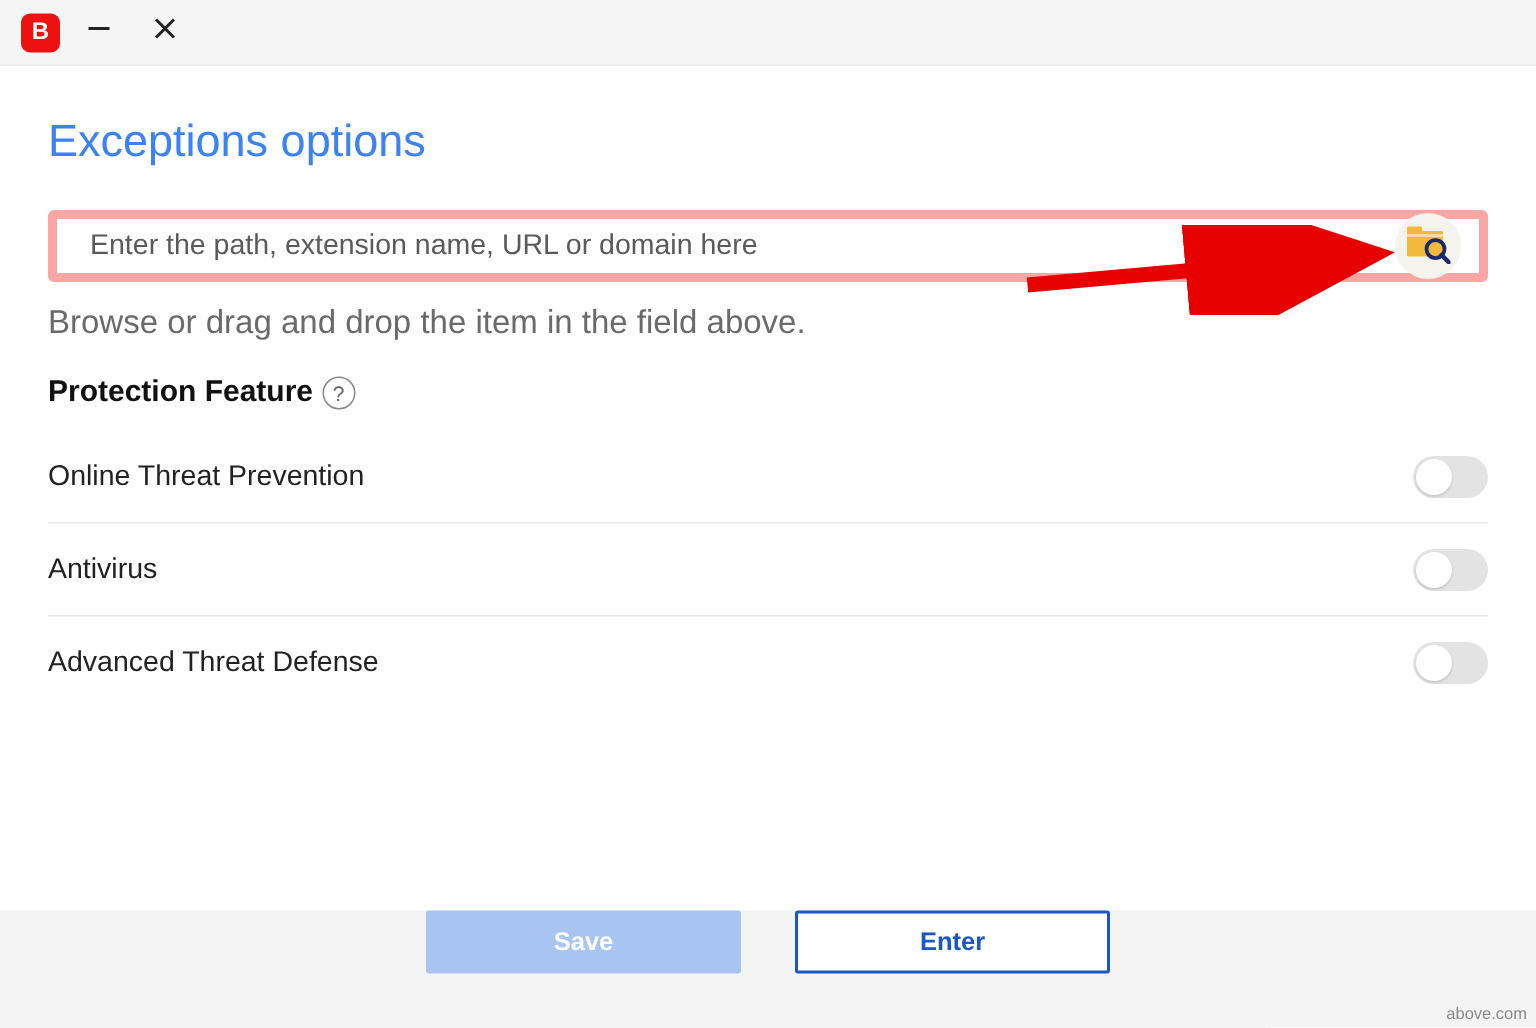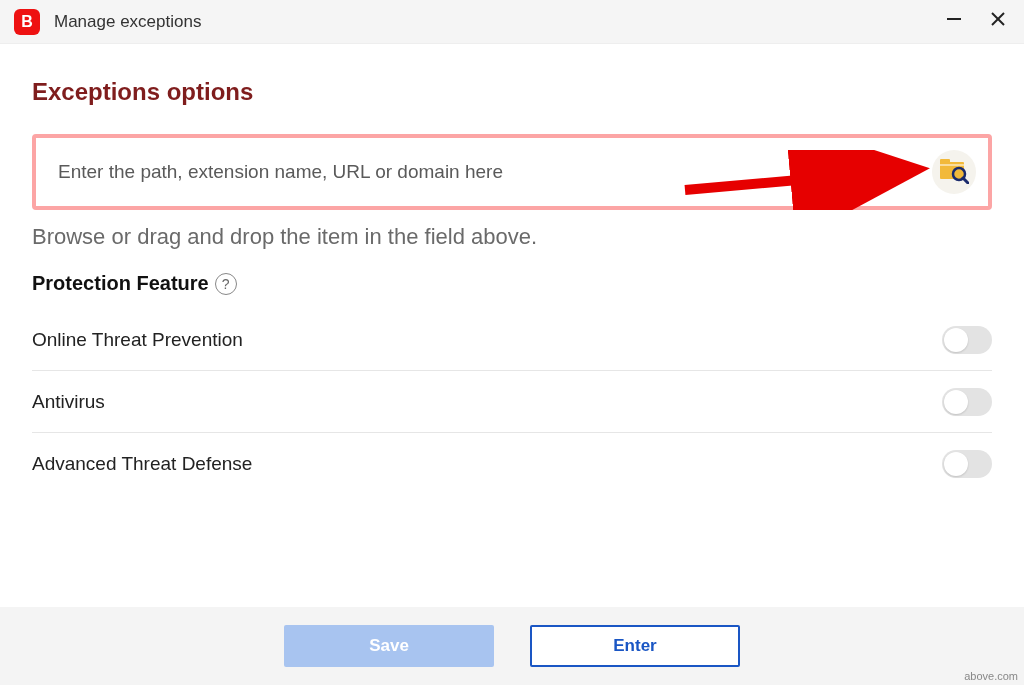--- a/index.html
+++ b/index.html
@@ -4,47 +4,46 @@
 <style>
   * { box-sizing: border-box; margin: 0; padding: 0; font-family: "Segoe UI", Arial, sans-serif; }
   body { background: #fff; width: 1024px; height: 685px; overflow: hidden; position: relative; }
   .titlebar { height: 44px; background: #f5f5f5; display: flex; align-items: center; padding: 0 14px; border-bottom: 1px solid #eee; }
   .app-icon { width: 26px; height: 26px; background: #e11; border-radius: 6px; display: flex; align-items: center; justify-content: center; color: #fff; font-weight: 700; font-size: 16px; margin-right: 14px; }
   .title-text { font-size: 17px; color: #333; flex: 1; }
   .window-controls { display: flex; gap: 20px; font-size: 20px; color: #222; }
   .wc { cursor: pointer; width: 24px; text-align: center; }
   .wc.close { font-size: 22px; line-height: 20px; }
   .content { padding: 34px 32px 0 32px; }
-  .page-title { font-size: 24px; font-weight: 700; color: #7f1d1d; margin-bottom: 28px; }
-  .input-row { border: 4px solid #fca5a5; border-radius: 4px; height: 76px; display: flex; align-items: center; padding: 0 12px 0 22px; margin-bottom: 14px; position: relative; }
+  .page-title { font-size: 30px; font-weight: 400; color: #3b82f6; margin-bottom: 28px; }
+  .input-row { border: 6px solid #fca5a5; border-radius: 4px; height: 48px; display: flex; align-items: center; padding: 0 12px 0 22px; margin-bottom: 14px; position: relative; }
   .path-input { flex: 1; border: none; outline: none; font-size: 19px; color: #333; background: transparent; }
   .path-input::placeholder { color: #5a5a5a; }
   .browse-btn { width: 44px; height: 44px; border-radius: 50%; background: #f5f3ed; display: flex; align-items: center; justify-content: center; cursor: pointer; }
   .hint { color: #6a6a6a; font-size: 22px; margin-bottom: 22px; }
   .section-head { display: flex; align-items: flex-end; gap: 6px; margin-bottom: 14px; }
   .section-title { font-size: 20px; font-weight: 700; color: #111; }
   .help-icon { width: 22px; height: 22px; border: 1.5px solid #888; border-radius: 50%; display: flex; align-items: center; justify-content: center; font-size: 14px; color: #666; cursor: pointer; }
   .feature-row { display: flex; align-items: center; justify-content: space-between; height: 62px; border-bottom: 1px solid #e6e6e6; }
   .feature-row:last-of-type { border-bottom: none; }
   .feature-label { font-size: 19px; color: #222; }
   .toggle { width: 50px; height: 28px; background: #e3e3e3; border-radius: 14px; position: relative; cursor: pointer; }
   .toggle .knob { position: absolute; width: 24px; height: 24px; background: #fff; border-radius: 50%; top: 2px; left: 2px; box-shadow: 0 1px 2px rgba(0,0,0,0.15); }
-  .footer { position: absolute; bottom: 0; left: 0; right: 0; height: 78px; background: #f4f4f4; display: flex; align-items: center; justify-content: center; gap: 36px; }
+  .footer { position: absolute; bottom: 0; left: 0; right: 0; height: 78px; background: #f4f4f4; display: flex; justify-content: center; gap: 36px; }
   .btn { width: 210px; height: 42px; border-radius: 2px; font-size: 17px; font-weight: 600; display: flex; align-items: center; justify-content: center; cursor: pointer; }
   .btn-save { background: #a8c4f0; color: #fff; border: none; }
   .btn-cancel { background: #fff; color: #1a56c4; border: 2px solid #1a56c4; }
   .source { position: absolute; bottom: 3px; right: 6px; font-size: 11px; color: #888; }
   .arrow { position: absolute; top: 150px; left: 680px; pointer-events: none; }
 </style>
 </head>
 <body>
 
 <div class="titlebar">
   <div class="app-icon">B</div>
-  <div class="title-text">Manage exceptions</div>
   <div class="window-controls">
     <div class="wc">
       <svg width="18" height="18" viewBox="0 0 18 18">
           <line x1="2" y1="9" x2="16" y2="9" stroke="#222" stroke-width="2"></line>
         </svg>
     </div>
     <div class="wc close">
       <svg width="18" height="18" viewBox="0 0 18 18">
           <line x1="3" y1="3" x2="15" y2="15" stroke="#222" stroke-width="2"></line>
           <line x1="15" y1="3" x2="3" y2="15" stroke="#222" stroke-width="2"></line>

